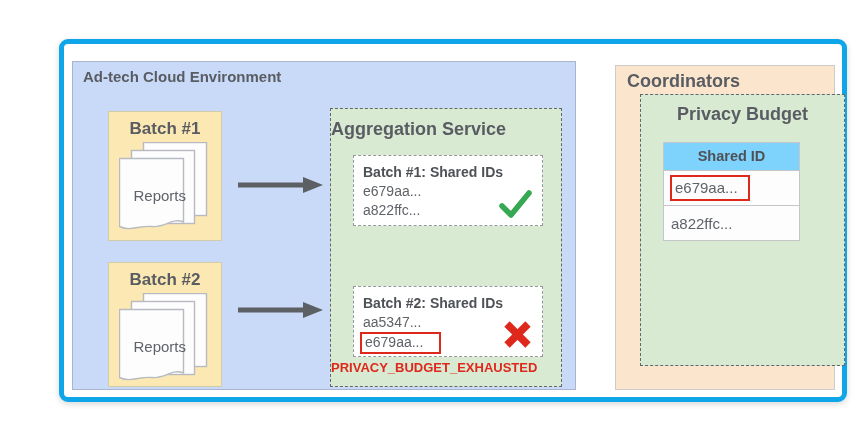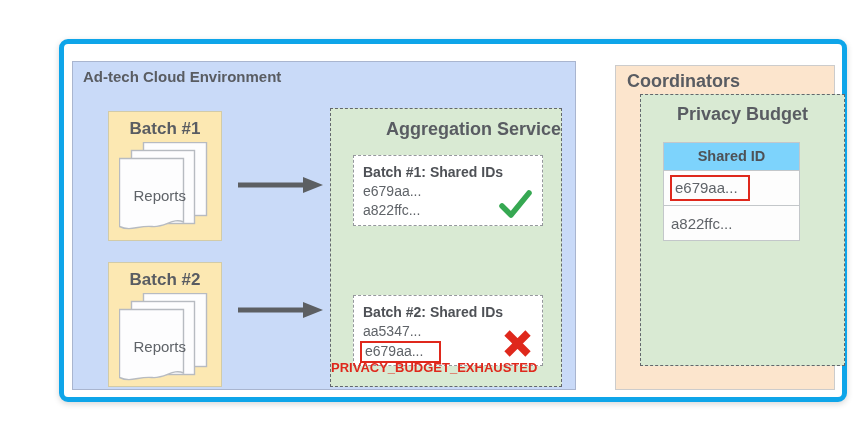--- a/index.html
+++ b/index.html
@@ -23,25 +23,25 @@
   .papers svg{position:absolute;left:0;top:0;}
   .reports-label{position:absolute;left:-3px;top:45px;width:70px;text-align:right;
                  font-size:15px;color:#5f6368;}
 
   .flow-arrow{position:absolute;left:163px;width:88px;height:22px;}
   .arrow1{top:112px;} .arrow2{top:237px;}
 
   
   .agg{position:absolute;left:257px;top:46px;width:230px;height:277px;
        background:var(--green-bg,#d9ead3);border:1.5px dashed #63676c;}
-  .agg-title{margin-top:10px;text-align:right;font-size:18px;font-weight:700;color:#595c62;}
+  .agg-title{margin-top:10px;text-align:left;font-size:18px;font-weight:700;color:#595c62;}
 
   .result-box{position:absolute;left:22px;width:190px;height:71px;background:#ffffff;
               border:1px dashed #95989d;box-sizing:border-box;padding:7px 12px 0 9px;}
-  .result1{top:46px;} .result2{top:186px;}
+  .result1{top:46px;} .result2{top:177px;}
   .result-title{font-size:14px;font-weight:700;color:#4e5156;line-height:19px;}
   .result-id{font-size:14px;color:#5f6368;line-height:19px;}
   .flagged{display:inline-block;border:2px solid var(--red,#df281c);
            padding:0 16px 1px 3px;margin-left:-3px;line-height:17px;}
   .status-icon{position:absolute;right:10px;bottom:7px;}
 
   .error-label{position:absolute;left:0;top:251px;width:100%;text-align:left;
                font-size:13px;font-weight:700;color:var(--red,#df281c);letter-spacing:0px;}
 
   

